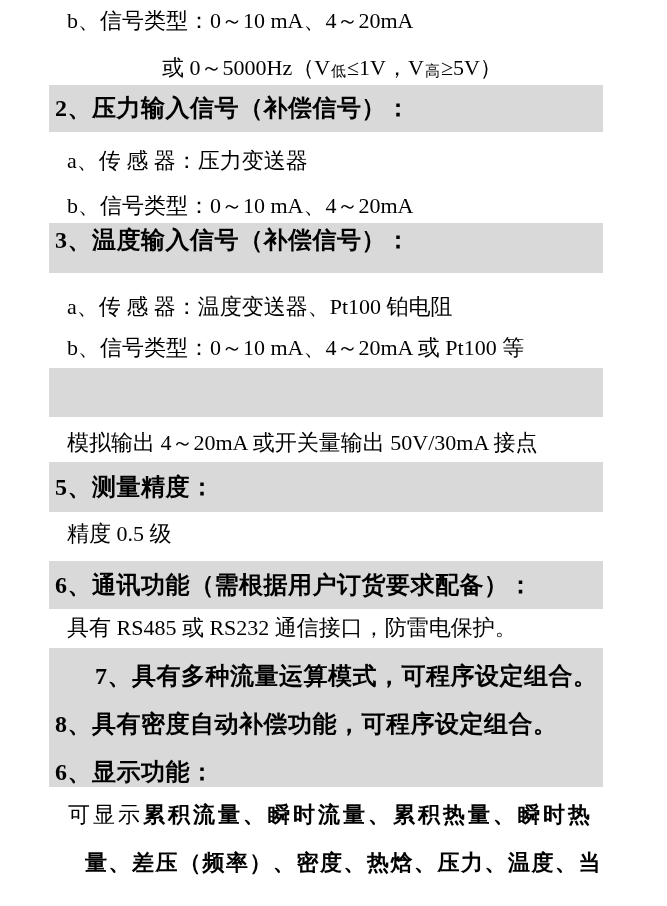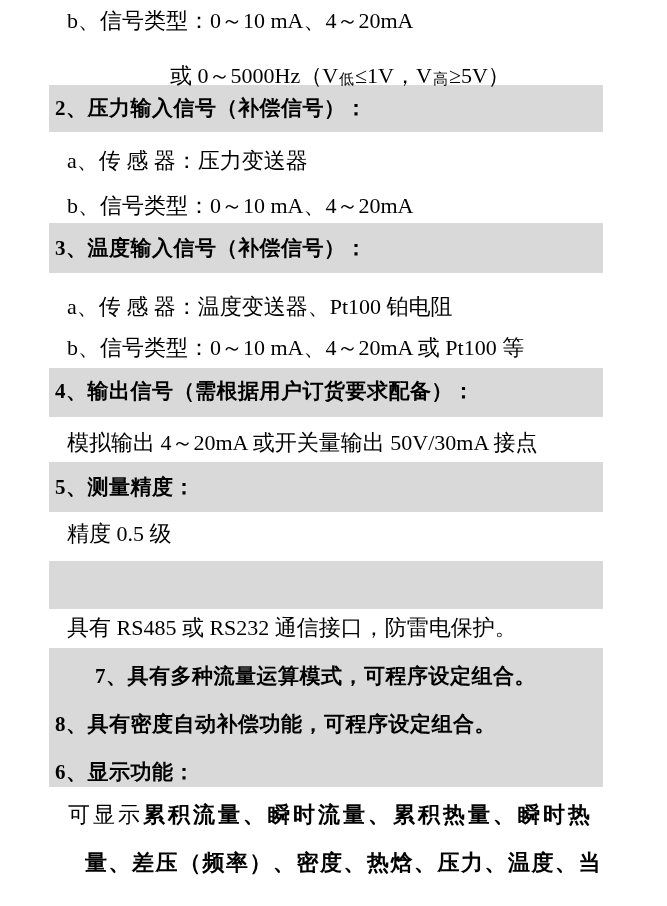--- a/index.html
+++ b/index.html
@@ -27,28 +27,28 @@
   #band-6 { top: 561px; height: 48px; }
   #band-789 { top: 648px; height: 139px; }
 
   .line {
     position: absolute;
     white-space: nowrap;
     line-height: 30px;
     color: var(--ink);
   }
   .body-line { left: 67px; font-size: 22px; }
-  .heading-line { left: 55px; font-size: 21px; font-weight: bold; letter-spacing: 0.5px; }
+  .heading-line { left: 55px; font-size: 24px; font-weight: bold; letter-spacing: 0.5px; }
 
   #line-signal-b1 { top: 6px; }
-  #line-freq      { top: 53px; left: 170px; margin-top: 8px; }
+  #line-freq      { top: 53px; left: 162px; }
   #h2             { top: 93px; }
   #line-sensor-1  { top: 146px; }
   #line-signal-b2 { top: 191px; }
-  #h3             { top: 233px; }
+  #h3             { top: 225px; }
   #line-sensor-2  { top: 292px; }
   #line-signal-b3 { top: 333px; }
   #h4             { top: 376px; }
   #line-output    { top: 428px; text-align: center; }
   #h5             { top: 472px; }
   #line-accuracy  { top: 519px; }
   #h6             { top: 570px; }
   #line-comm      { top: 613px; }
   #h7             { top: 661px; margin-left: 40px; }
   #h8             { top: 709px; }
@@ -81,26 +81,26 @@
   <div class="line body-line" id="line-freq"><span>或 0～5000Hz（V</span><span class="sub">低</span><span>≤1V，V</span><span class="sub">高</span><span>≥5V）</span></div>
 
   <div class="line heading-line" id="h2">2、压力输入信号（补偿信号）：</div>
   <div class="line body-line" id="line-sensor-1">a、传 感 器：压力变送器</div>
   <div class="line body-line" id="line-signal-b2">b、信号类型：0～10 mA、4～20mA</div>
 
   <div class="line heading-line" id="h3">3、温度输入信号（补偿信号）：</div>
   <div class="line body-line" id="line-sensor-2">a、传 感 器：温度变送器、Pt100 铂电阻</div>
   <div class="line body-line" id="line-signal-b3">b、信号类型：0～10 mA、4～20mA 或 Pt100 等</div>
 
-  <div class="line heading-line" id="h4">4、输出信号（需根据用户订货要求配备）：</div>
   <div class="line body-line" id="line-output">模拟输出 4～20mA 或开关量输出 50V/30mA 接点</div>
 
   <div class="line heading-line" id="h5">5、测量精度：</div>
   <div class="line body-line" id="line-accuracy">精度 0.5 级</div>
 
+  <div class="line heading-line" id="h6">6、通讯功能（需根据用户订货要求配备）：</div>
   <div class="line body-line" id="line-comm">具有 RS485 或 RS232 通信接口，防雷电保护。</div>
 
   <div class="line heading-line" id="h7">7、具有多种流量运算模式，可程序设定组合。</div>
   <div class="line heading-line" id="h8">8、具有密度自动补偿功能，可程序设定组合。</div>
   <div class="line heading-line" id="h9">6、显示功能：</div>
 
   <div class="line body-line" id="line-display-1"><span>可显示</span><span class="bold">累积流量、瞬时流量、累积热量、瞬时热</span></div>
 
   <div class="line body-line" id="line-display-2">量、差压（频率）、密度、热焓、压力、温度、当</div>
 

